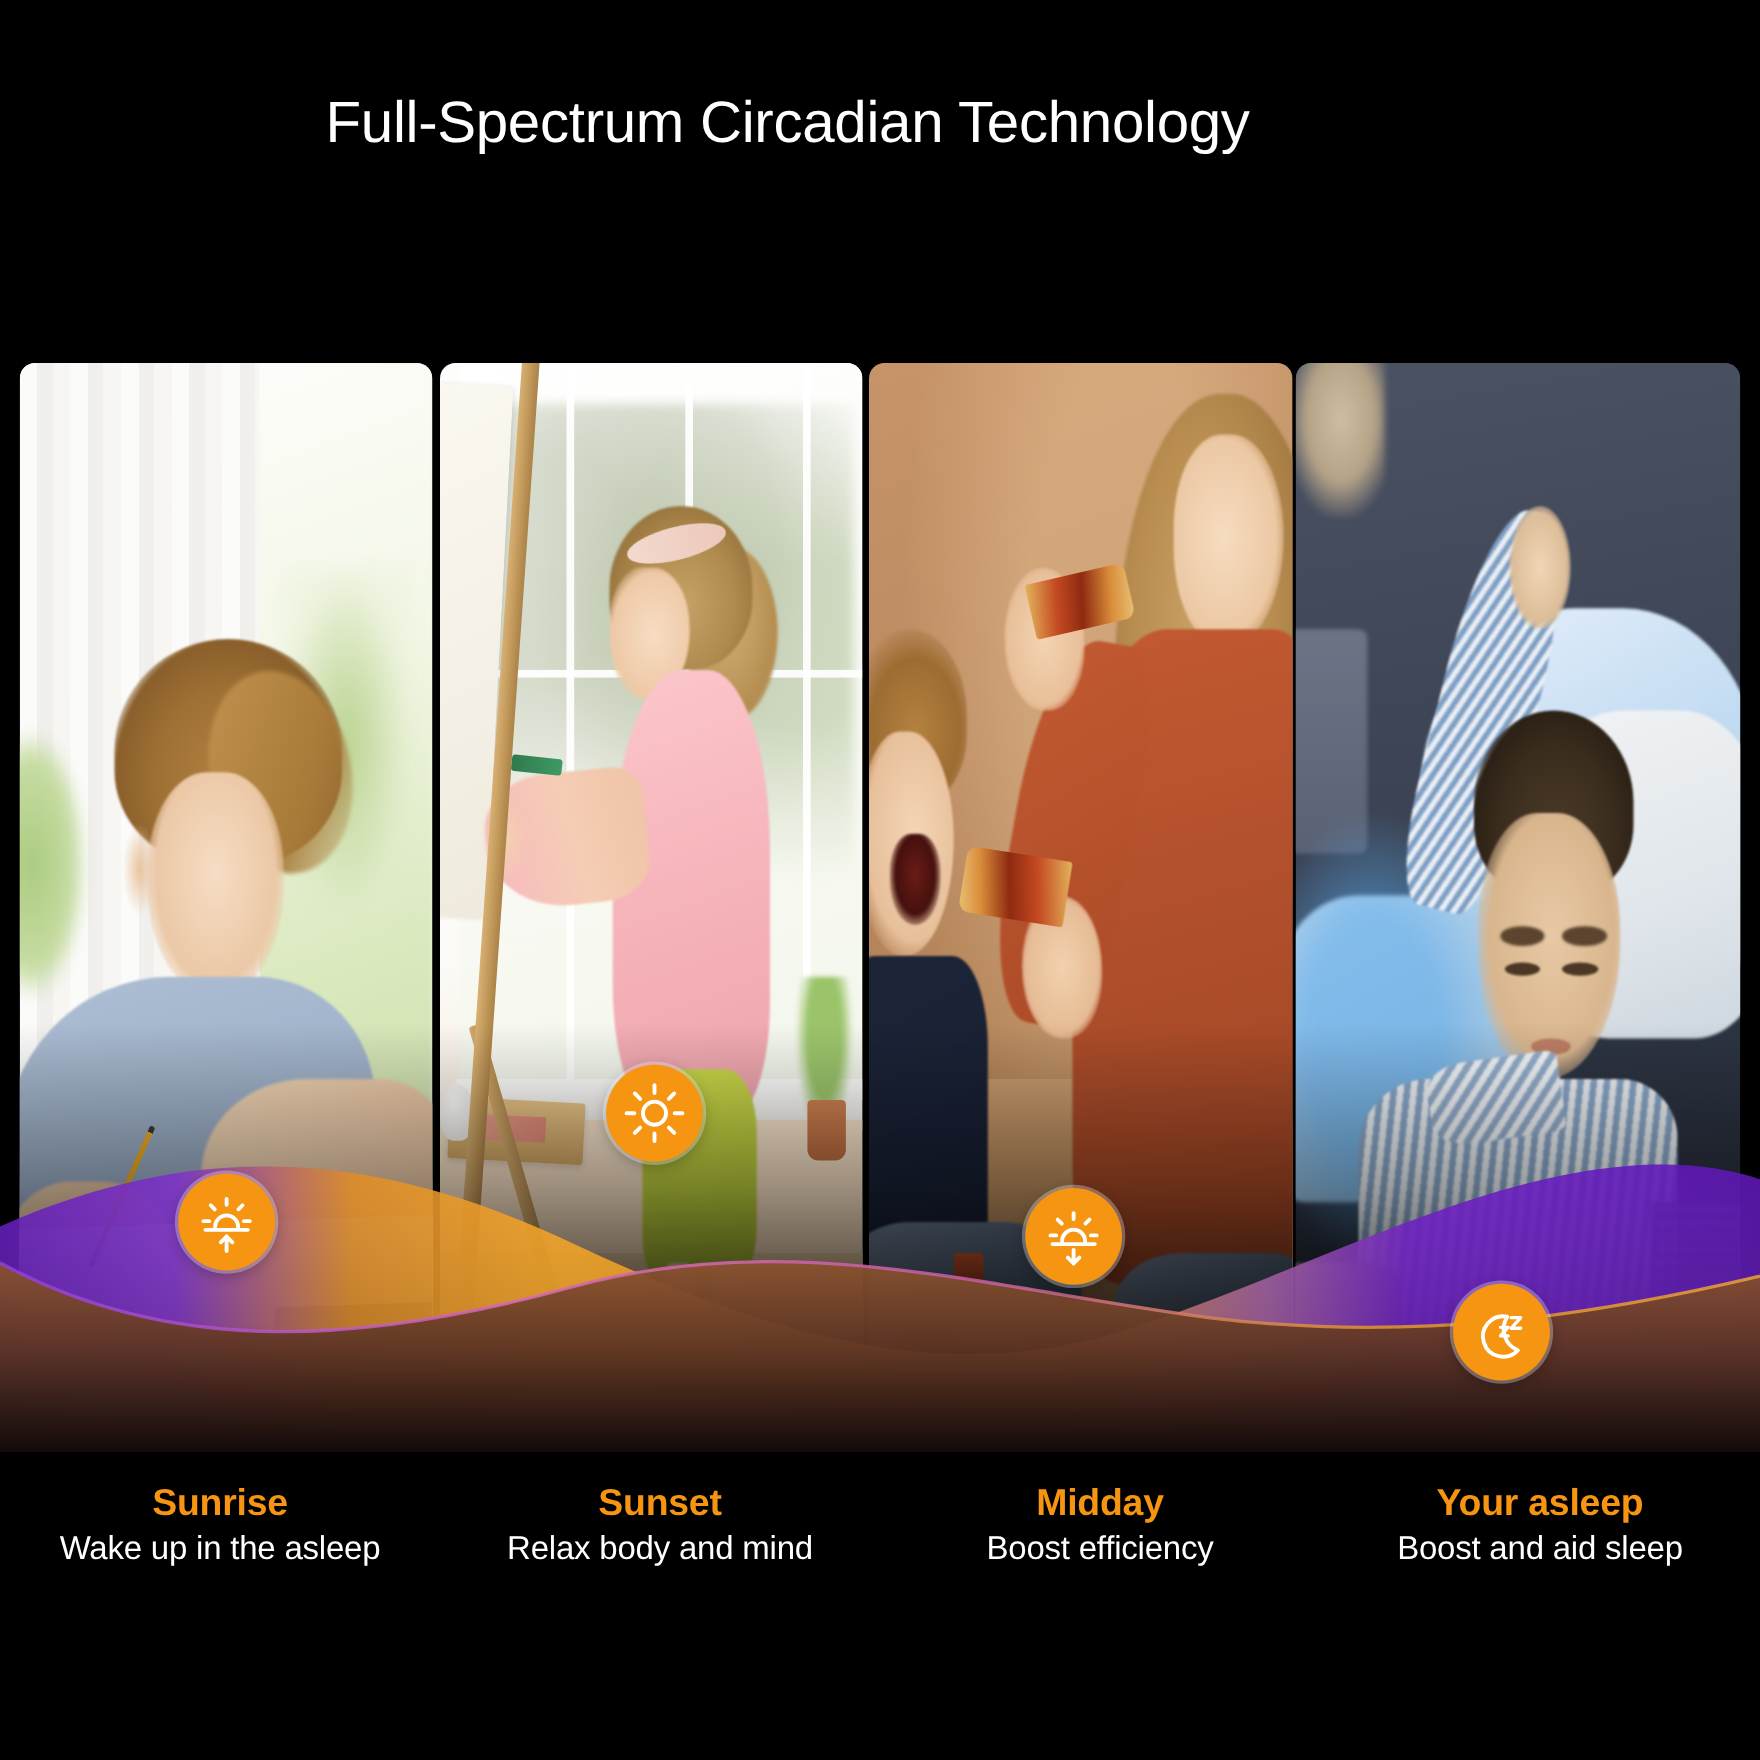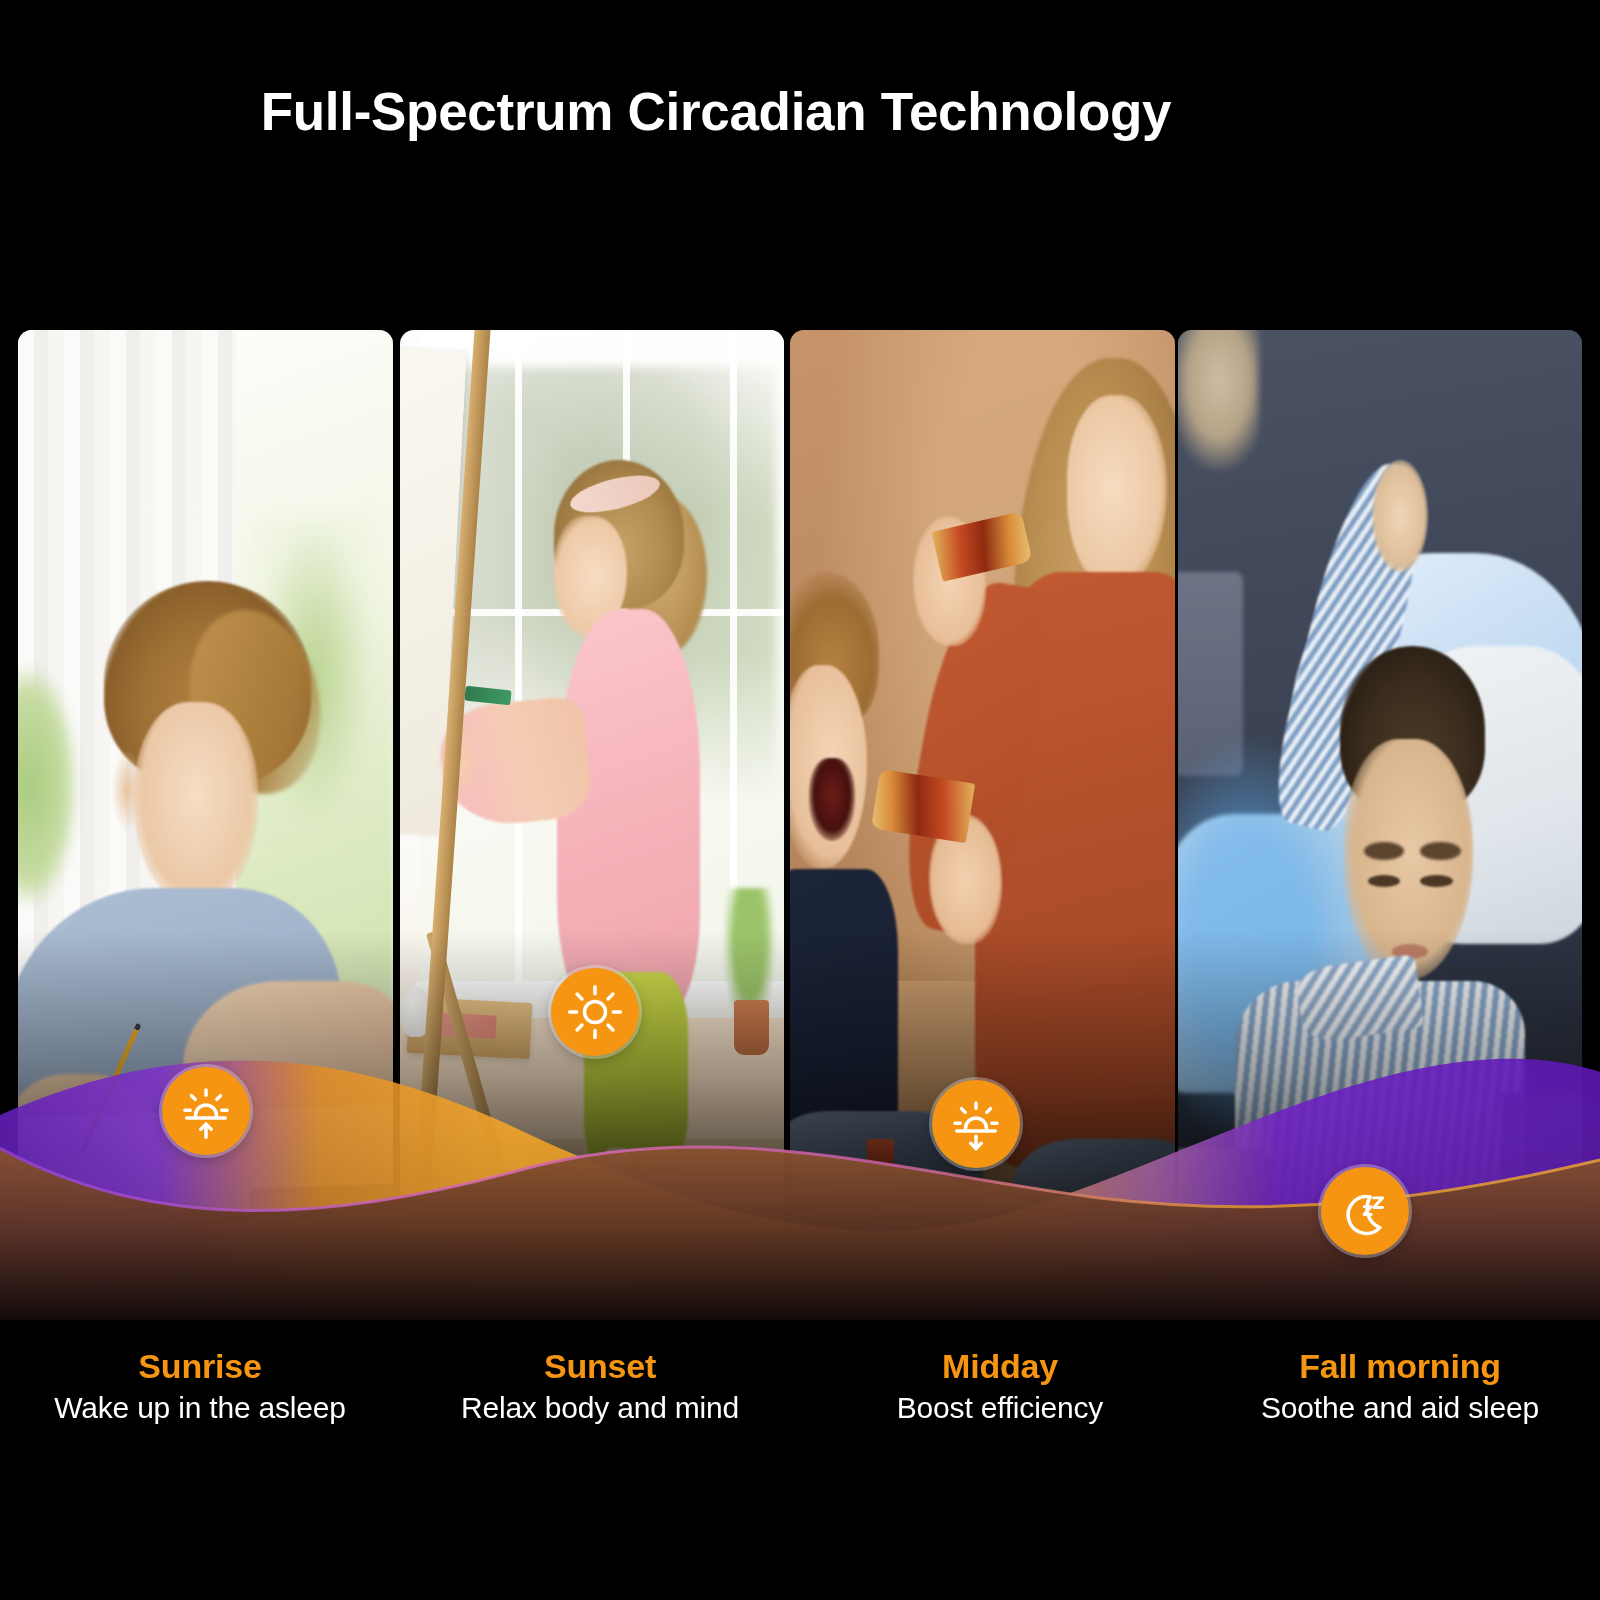--- a/index.html
+++ b/index.html
@@ -11,21 +11,21 @@
     overflow:hidden;
     position:relative;
   }
 
   
   #headline {
     position:absolute; top:78px; left:0; width:1432px;
     text-align:center;
     color:#ffffff;
     font-size:53px;
-    font-weight:bold;
+    font-weight:normal;
     line-height:1.30;
     letter-spacing:-0.3px;
   }
   #headline .hl-line { display:block; white-space:nowrap; }
 
   
   #panels {
     position:absolute; top:330px; left:18px;
     width:1564px; height:930px;
   }
@@ -531,16 +531,16 @@
   </div>
   <div class="cap">
     <div class="cap-title">Sunset</div>
     <div class="cap-sub">Relax body and mind</div>
   </div>
   <div class="cap">
     <div class="cap-title">Midday</div>
     <div class="cap-sub">Boost efficiency</div>
   </div>
   <div class="cap">
-    <div class="cap-title">Fall morning</div>
-    <div class="cap-sub">Soothe and aid sleep</div>
+    <div class="cap-title">Your asleep</div>
+    <div class="cap-sub">Boost and aid sleep</div>
   </div>
 </div>
 
 </body></html>

